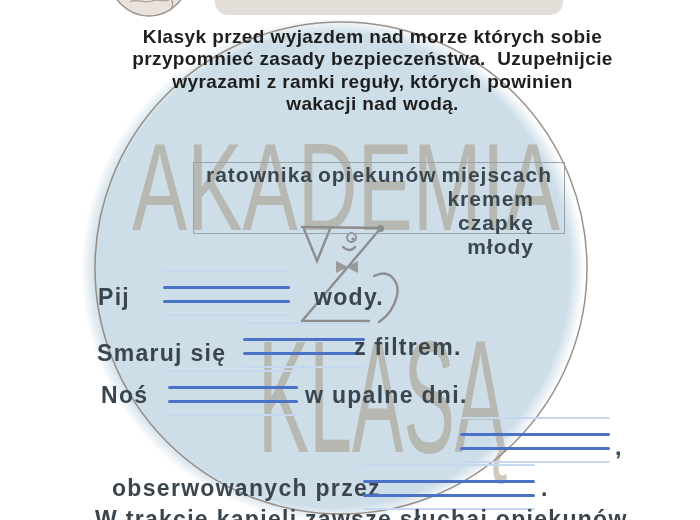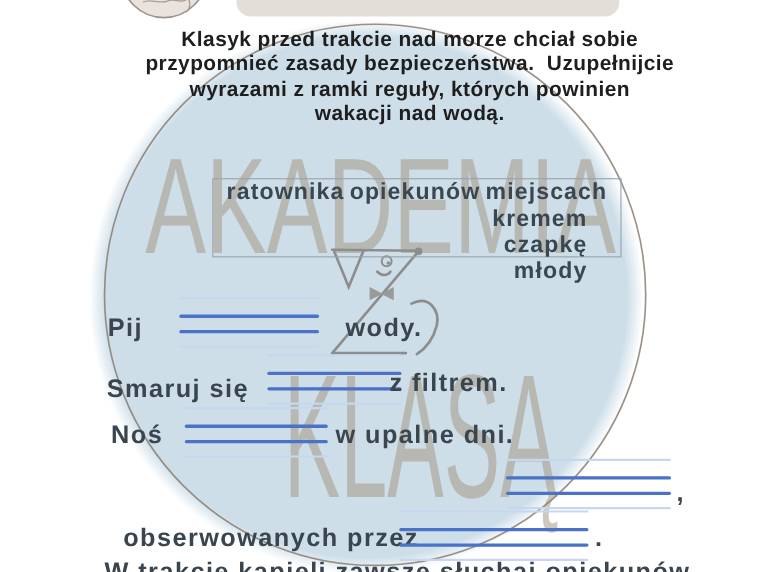--- a/index.html
+++ b/index.html
@@ -83,21 +83,21 @@
     <g>
       <circle cx="149" cy="-23" r="39" fill="#eae3dd" stroke="#9a938c" stroke-width="1.5"></circle>
       <path d="M130,2 C136,-2 145,4 152,1 C158,-2 164,3 169,0" fill="none" stroke="#a79f97" stroke-width="1.2"></path>
       <path d="M170,-3 C174,2 173,8 169,11" fill="none" stroke="#a79f97" stroke-width="1.2"></path>
     </g>
   </svg>
 
   <div class="top-tab"></div>
 
   <div class="instructions">
-    <div>Klasyk przed trakcie nad morze chciał sobie</div>
+    <div>Klasyk przed wyjazdem nad morze których sobie</div>
     <div>przypomnieć zasady bezpieczeństwa.&nbsp; Uzupełnijcie</div>
     <div>wyrazami z ramki reguły, których powinien</div>
     <div>wakacji nad wodą.</div>
   </div>
 
   <div class="word-bank">
     <div class="wb-row r1">
       <span>ratownika</span>
       <span>opiekunów</span>
       <span>miejscach</span>

